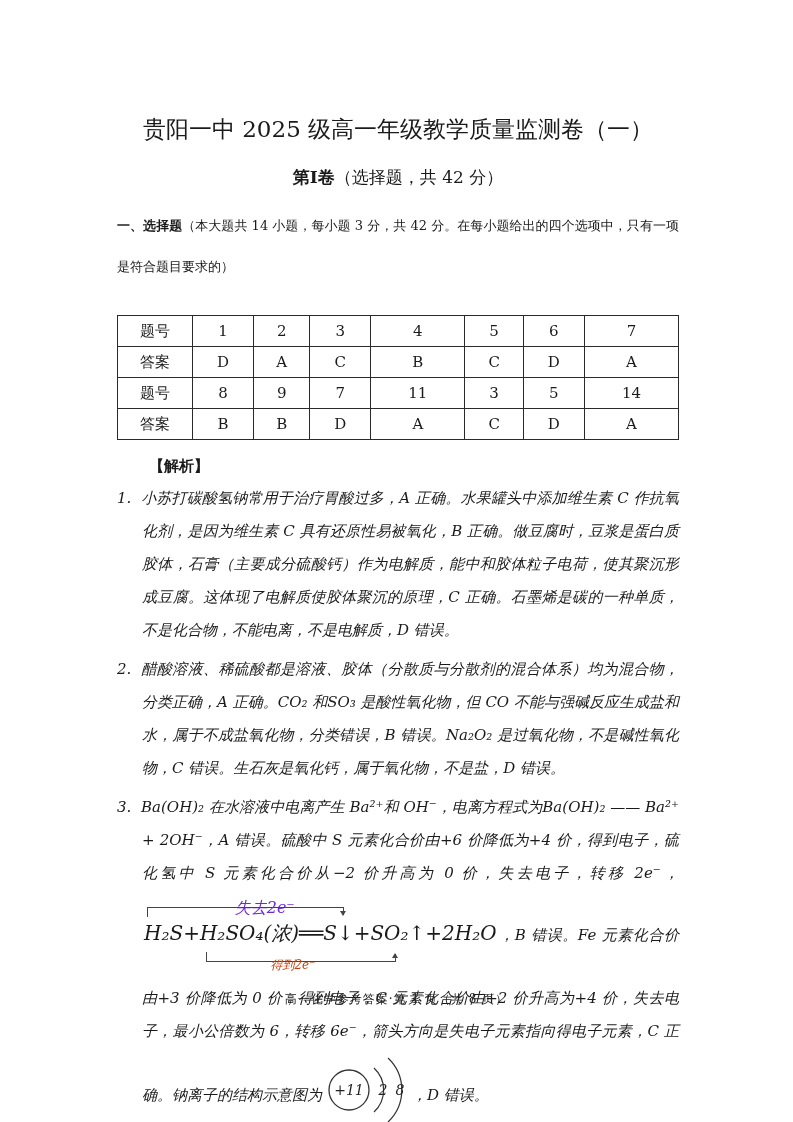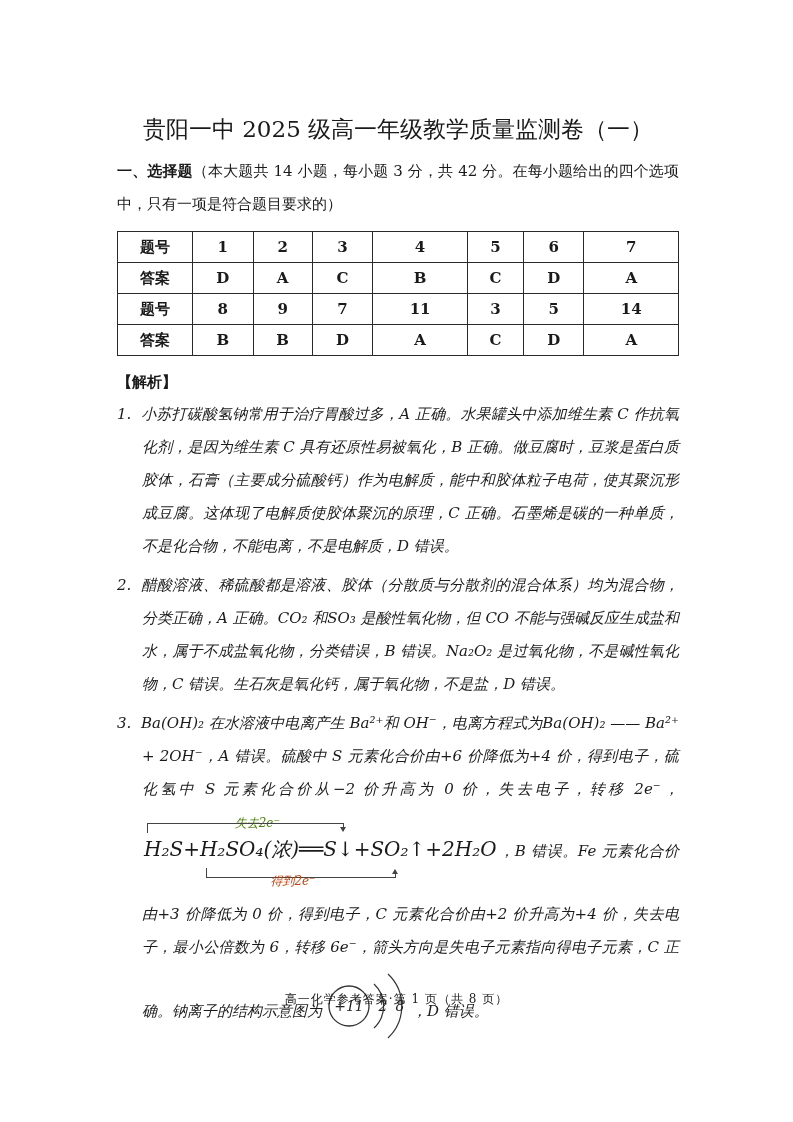--- a/index.html
+++ b/index.html
@@ -5,42 +5,42 @@
   html,body{margin:0;padding:0;}
   body{
     width:793px;height:1122px;position:relative;background:#ffffff;
     font-family:"DejaVu Serif","Liberation Serif",serif;color:#1a1a1a;
     overflow:hidden;
   }
   .page{padding:112px 114px 0 117px;}
   .title{text-align:center;font-weight:normal;font-size:23px;line-height:35px;}
   .section-line{text-align:center;font-size:17px;margin-top:19px;}
   .section-line .bold{font-weight:bold;}
-  .intro{font-size:15px;line-height:33px;text-align:justify;margin-top:8px;}
+  .intro{font-size:13px;line-height:41px;text-align:justify;margin-top:16px;}
   .intro .bold{font-weight:bold;}
 
-  table.answers{border-collapse:collapse;width:100%;margin-top:10px;font-weight:bold;}
+  table.answers{border-collapse:collapse;width:100%;margin-top:28px;}
   table.answers td{
     border:1.5px solid #2a2a2a;text-align:center;vertical-align:middle;
     height:30px;font-size:15px;padding:0;
   }
   table.answers td.head{width:74px;}
 
-  .analysis-header{font-weight:bold;font-size:15px;margin-top:11px;line-height:30px;}
+  .analysis-header{font-weight:bold;font-size:15px;margin-top:11px;line-height:30px;margin-left:32px;}
   .item{
     font-size:15px;line-height:33px;text-align:justify;
     margin:1px 0 6px 0;padding-left:25px;text-indent:-25px;font-style:italic;
   }
   .item .seg{text-indent:0;}
 
   
   .rx{position:relative;display:inline-block;vertical-align:middle;
       padding:27px 2px 30px 2px;text-indent:0;white-space:nowrap;}
   .rx-eq{font-size:20px;}
-  .rx-label-top{position:absolute;top:1px;left:26%;font-size:12px;color:#4d7c0f;}
+  .rx-label-top{position:absolute;top:1px;left:26%;font-size:16px;color:#6d28d9;}
   .rx-label-bottom{position:absolute;bottom:0;left:36%;font-size:12px;color:#c2410c;}
   .rx-top-line{position:absolute;top:17px;left:1.5%;width:55%;height:9px;
       border-top:1px solid #444;border-left:1px solid #444;}
   .rx-top-arrow{position:absolute;top:17px;left:56.5%;height:8px;border-left:1px solid #444;}
   .rx-top-arrow::after{content:'';position:absolute;left:-4px;bottom:-4px;
       border:3.5px solid transparent;border-top:5px solid #444;}
   .rx-bot-line{position:absolute;bottom:20px;left:18%;width:53%;height:9px;
       border-bottom:1px solid #444;border-left:1px solid #444;}
   .rx-bot-arrow{position:absolute;bottom:20px;left:71%;height:8px;border-left:1px solid #444;}
   .rx-bot-arrow::after{content:'';position:absolute;left:-4px;top:-4px;
@@ -54,20 +54,23 @@
     font-size:12px;color:#222;letter-spacing:1px;
   }
 </style>
 </head>
 <body>
 
 <div class="page">
 
   <div class="title">贵阳一中 2025 级高一年级教学质量监测卷（一）</div>
 
+  <div class="section-line">
+    <span class="bold">第Ⅰ卷</span><span>（选择题，共 42 分）</span>
+  </div>
 
   <div class="intro">
     <span class="bold">一、选择题</span><span>（本大题共 14 小题，每小题 3 分，共 42 分。在每小题给出的四个选项中，只有一项是符合题目要求的）</span>
   </div>
 
   <table class="answers">
     <tbody>
       <tr>
         <td class="head">题号</td>
         <td>1</td>

